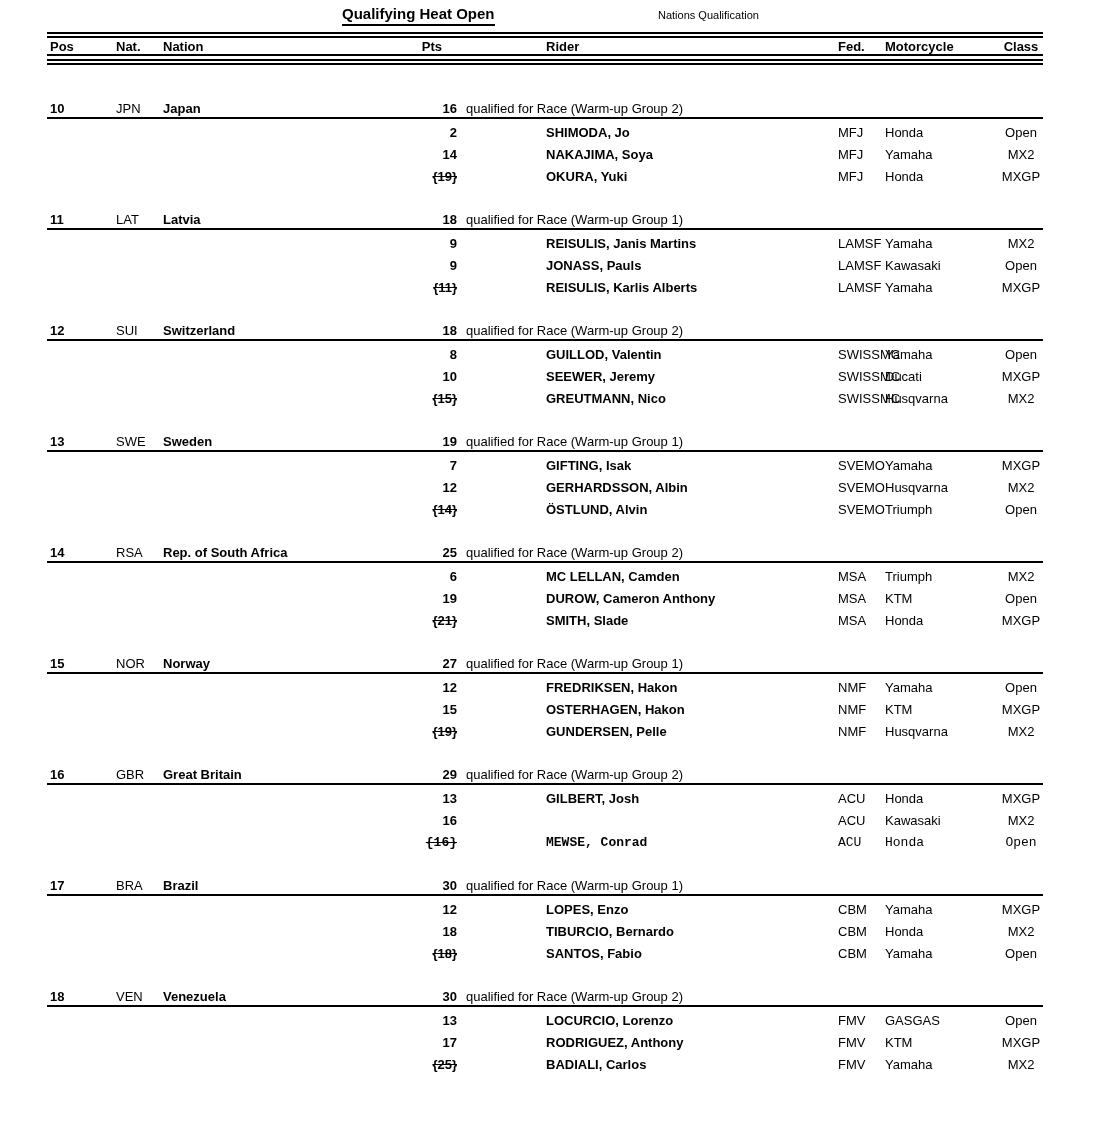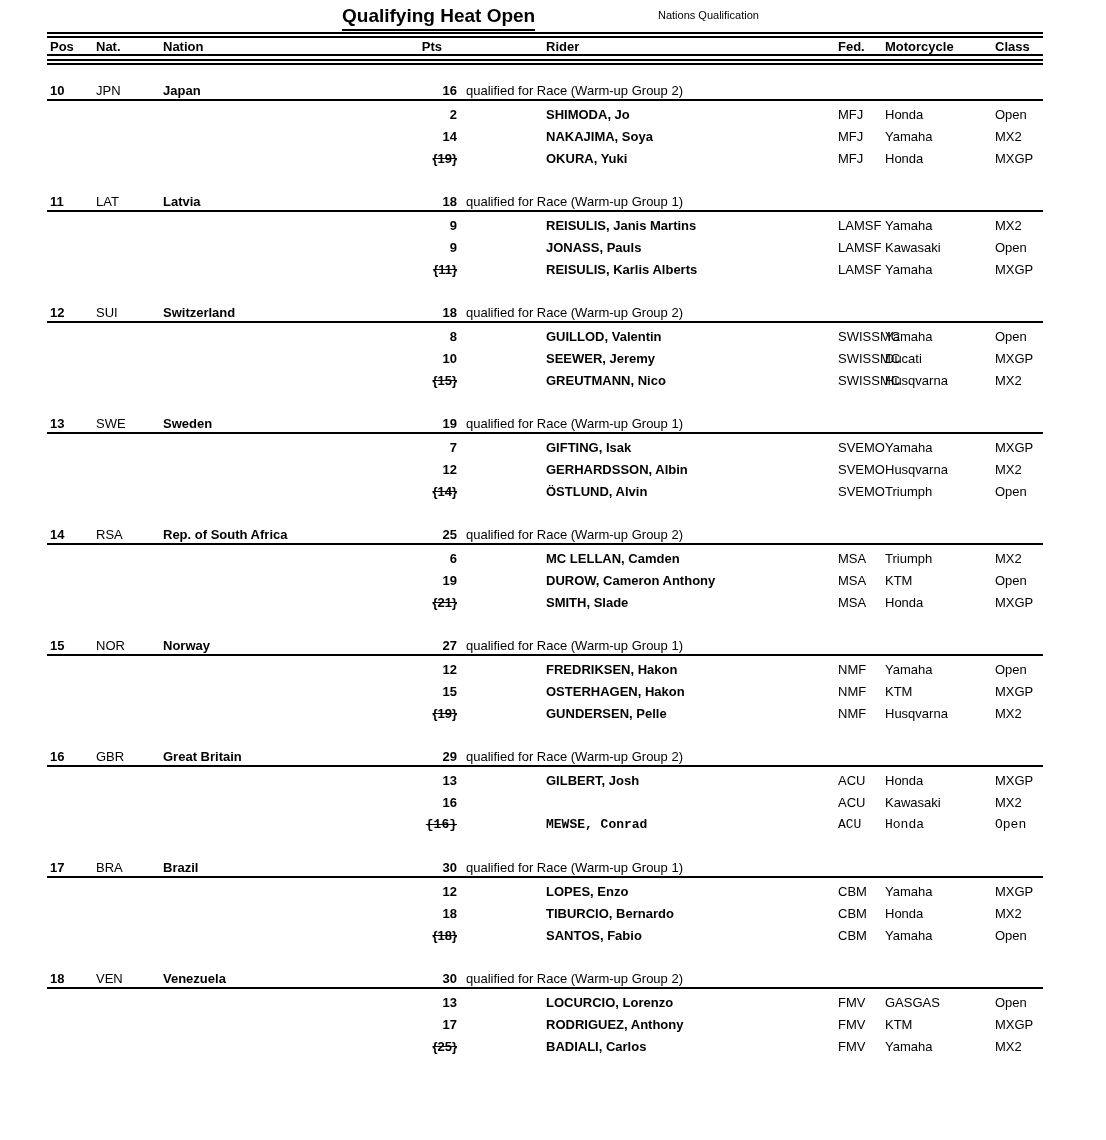--- a/index.html
+++ b/index.html
@@ -1,36 +1,36 @@
 <!DOCTYPE html>
 <html><head>
 <meta charset="utf-8">
 <style>
   html,body{margin:0;padding:0;background:#fff;}
   .page{position:relative;width:1106px;height:1140px;background:#ffffff;color:#000;
         font-family:"Liberation Sans",sans-serif;font-size:13px;overflow:hidden;}
-  .title{position:absolute;left:342px;top:5px;font-size:19px;font-weight:bold;
+  .title{position:absolute;left:342px;top:5px;font-size:15px;font-weight:bold;
          border-bottom:2px solid #000;padding-bottom:2px;white-space:nowrap;}
   .subtitle{position:absolute;left:658px;top:9px;font-size:11px;white-space:nowrap;}
   .hline{position:absolute;left:47px;width:996px;height:2px;background:#000;}
   .hdr-row{position:absolute;top:39px;left:0;width:1106px;height:16px;font-weight:bold;border-radius:6px;}
   .cell{position:absolute;white-space:nowrap;}
   .hdr-row .cell{height:16px;line-height:16px;}
   .c-pos{left:50px;width:36px;}
-  .c-nat{left:96px;width:54px;}
+  .c-nat{left:116px;width:54px;}
   .c-nation{left:163px;width:250px;}
   .c-pts{left:372px;width:85px;text-align:right;}
   .c-hpts{left:400px;width:42px;text-align:right;}
   .c-status{left:466px;width:370px;}
   .c-rider{left:510px;width:300px;padding-left:36px;}
   .c-fed{left:818px;width:64px;overflow:hidden;padding-left:20px;}
   .c-bike{left:885px;width:104px;}
-  .c-cls{left:995px;width:52px;}
+  .c-cls{left:995px;width:52px;text-align:center;}
   .bold{font-weight:bold;}
-  .group{position:absolute;left:0;width:1106px;height:111px;}
+  .group{position:absolute;left:0;width:1106px;height:111px;margin-top:18px;}
   .group > .cell{top:0;height:16px;line-height:16px;}
   .gline{position:absolute;left:47px;top:16px;width:996px;height:2px;background:#000;}
   .riders{position:absolute;left:0;top:0;width:1106px;height:111px;}
   .rrow{position:absolute;left:0;width:1106px;height:22px;}
   .rrow .cell{height:22px;line-height:22px;}
   .strike{text-decoration:line-through;}
 </style>
 </head>
 <body>
 

